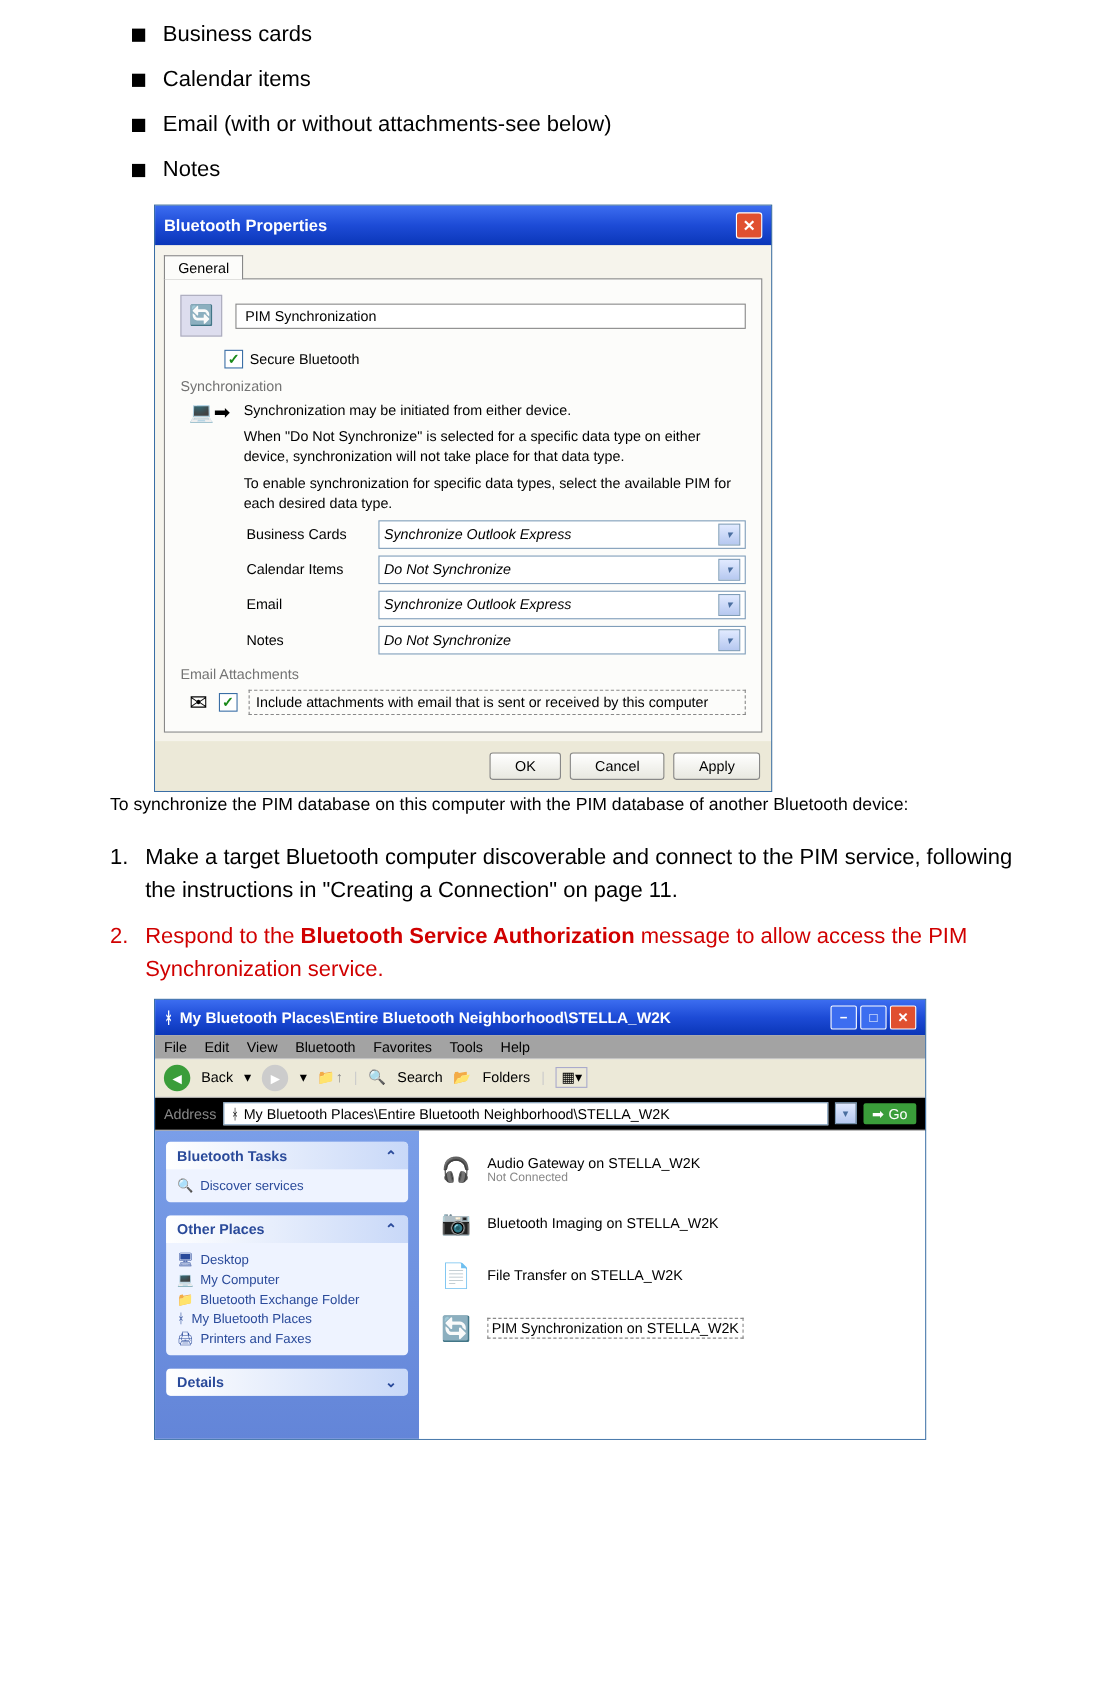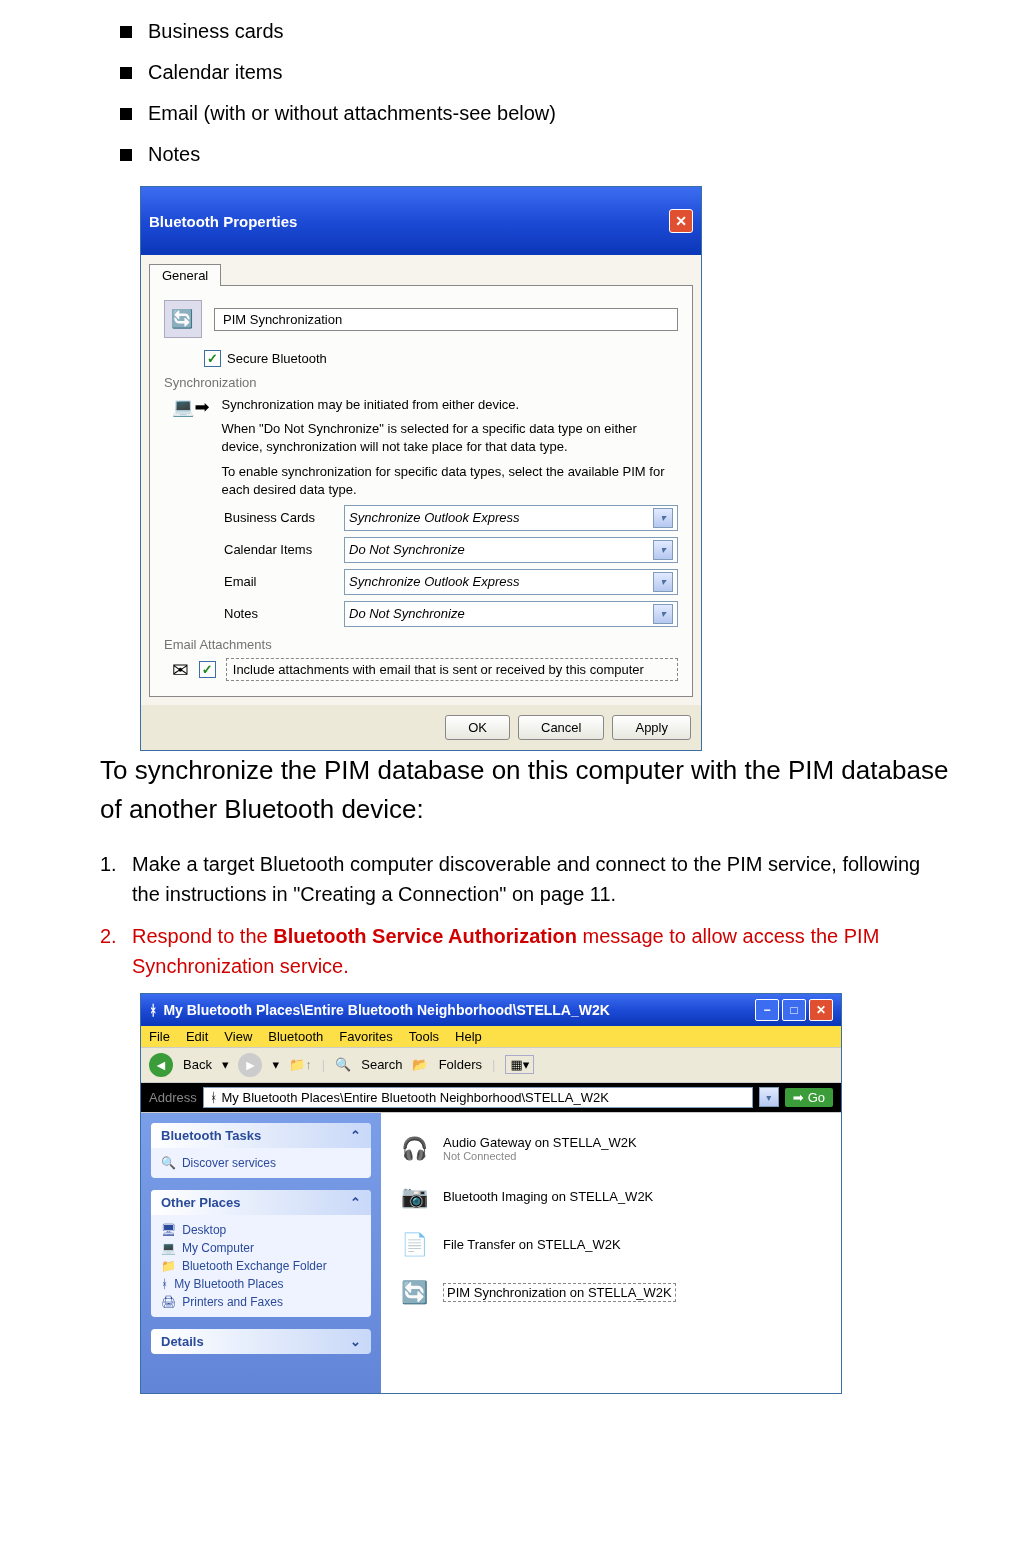--- a/index.html
+++ b/index.html
@@ -40,21 +40,21 @@
       margin-left: 80px;
       width: 560px;
       border: 1px solid #3a6ea5;
       font-family: Tahoma, sans-serif;
       font-size: 14px;
       background: #ece9d8;
     }
     .titlebar {
       background: linear-gradient(to bottom, #3c6df0 0%, #1d4bd6 50%, #0a36b8 100%);
       color: white;
-      padding: 22px 8px;
+      padding: 6px 8px;
       display: flex;
       justify-content: space-between;
       align-items: center;
       font-weight: bold;
       font-size: 15px;
     }
     .close-btn {
       width: 22px;
       height: 22px;
       background: #e05030;
@@ -201,21 +201,21 @@
       padding: 4px 22px;
       border-radius: 3px;
       font-size: 13px;
     }
     .section-heading {
       font-size: 26px;
       font-weight: bold;
       margin: 50px 0 30px 0;
     }
     .body-text {
-      font-size: 26px;
+      font-size: 16px;
       margin-left: 40px;
       margin-bottom: 20px;
       line-height: 1.5;
     }
     .numbered-list {
       margin-left: 40px;
       font-size: 20px;
       line-height: 1.5;
     }
     .num-item {
@@ -259,21 +259,21 @@
       align-items: center;
       justify-content: center;
       color: white;
       font-size: 12px;
       font-weight: bold;
     }
     .win-btn.min { background: #3c6df0; }
     .win-btn.max { background: #3c6df0; }
     .win-btn.clo { background: #e05030; }
     .menubar {
-      background: #fde047;
+      background: #a3a3a3;
       padding: 3px 8px;
       display: flex;
       gap: 16px;
       border-bottom: 1px solid #ccc;
       font-size: 13px;
     }
     .toolbar {
       background: #ece9d8;
       padding: 5px 8px;
       display: flex;

